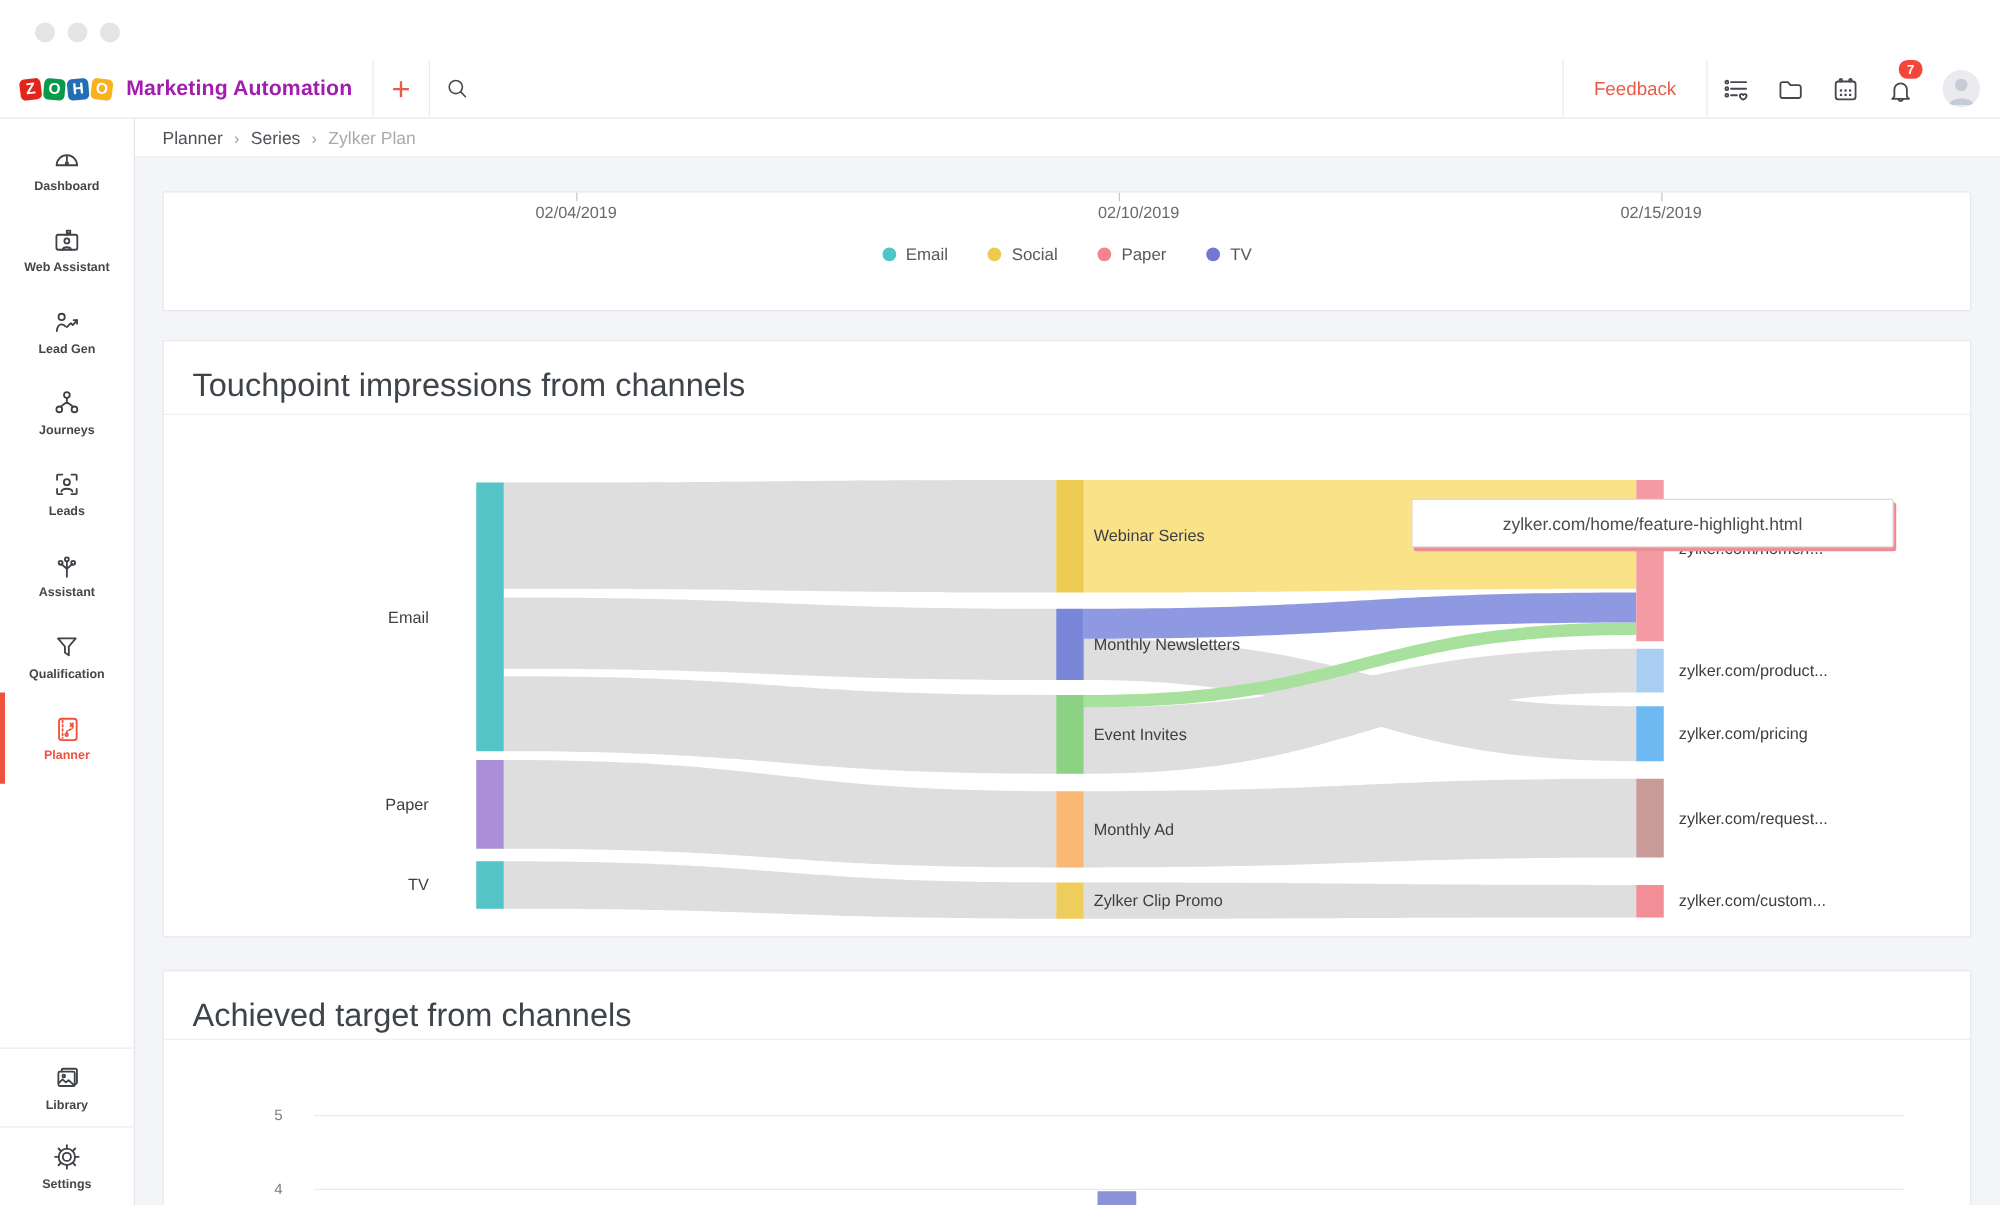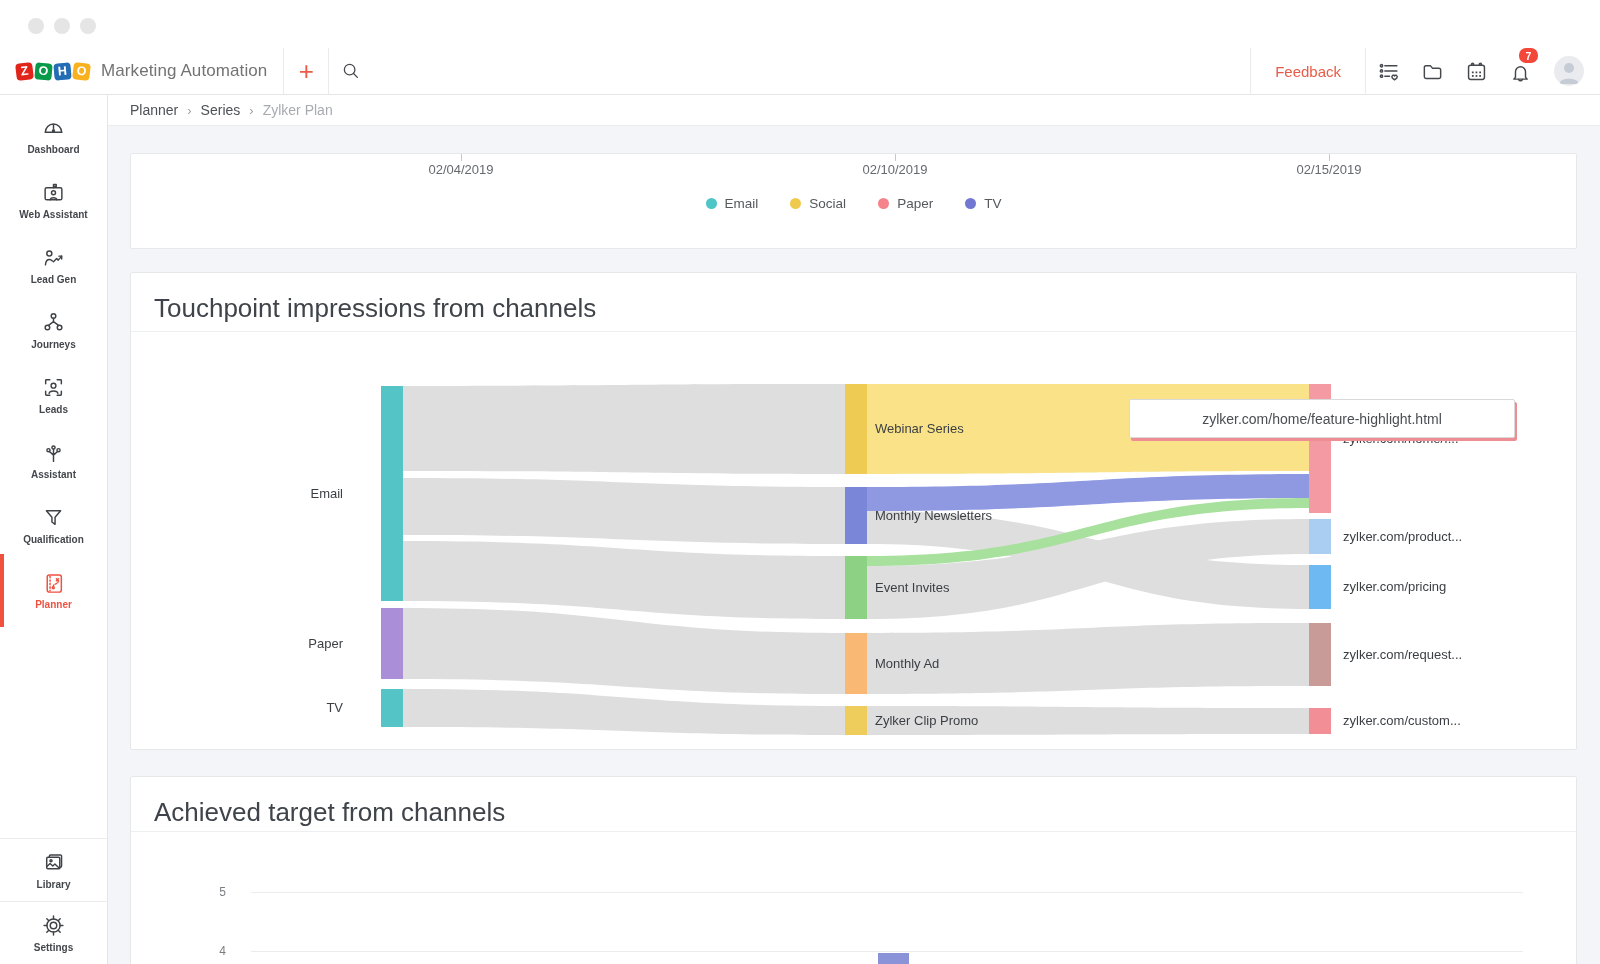--- a/index.html
+++ b/index.html
@@ -13,21 +13,21 @@
   .win-dot{width:16px;height:16px;border-radius:50%;background:#e5e5e5;}
 
   .topbar{height:46px;background:#fff;border-bottom:1px solid #e4e5e7;display:flex;align-items:center;}
   .logo{display:flex;align-items:center;margin-left:16px;gap:2px;}
   .logo-tile{width:17px;height:17px;border-radius:4px;color:#fff;font-weight:bold;font-size:12.5px;
     line-height:17px;text-align:center;display:inline-block;}
   .logo-tile:nth-child(1){transform:rotate(-7deg);}
   .logo-tile:nth-child(2){transform:rotate(5deg);}
   .logo-tile:nth-child(3){transform:rotate(-5deg);}
   .logo-tile:nth-child(4){transform:rotate(7deg);}
-  .app-name{margin-left:11px;font-size:17px;font-weight:400;color:#737373;letter-spacing:.1px;}
+  .app-name{margin-left:11px;font-size:17px;font-weight:700;color:#a21caf;letter-spacing:.1px;}
   .vdiv{width:1px;height:46px;background:#ebebed;}
   .plus-btn{width:44px;text-align:center;font-size:26px;font-weight:300;color:#e95b49;cursor:pointer;line-height:44px;}
   .icon-btn{width:44px;height:44px;display:flex;align-items:center;justify-content:center;cursor:pointer;}
   .icon-btn svg{stroke:#45494e;fill:none;stroke-width:1.4;stroke-linecap:round;stroke-linejoin:round;}
   .top-right{margin-left:auto;display:flex;align-items:center;padding-right:16px;}
   .feedback{color:#e95b49;font-size:15px;margin:0 24px;cursor:pointer;}
   .bell-wrap{position:relative;}
   .badge{position:absolute;top:-3px;right:2px;min-width:15px;height:15px;padding:0 2px;border-radius:9px;
     background:#f4473b;border:2px solid #fff;color:#fff;font-size:10.5px;font-weight:bold;
     display:flex;align-items:center;justify-content:center;}
@@ -268,21 +268,21 @@
       <span class="crumb">Series</span>
       <span class="crumb-sep">›</span>
       <span class="crumb-current">Zylker Plan</span>
     </div>
 
     <section class="card card-axis">
       <span class="axis-tick" style="left:330px;"></span>
       <span class="axis-tick" style="left:764px;"></span>
       <span class="axis-tick" style="left:1198px;"></span>
       <span class="axis-date" style="left:330px;">02/04/2019</span>
-      <span class="axis-date" style="left:764px;">02/10/2019</span>
+      <span class="axis-date" style="left:780px;">02/10/2019</span>
       <span class="axis-date" style="left:1198px;">02/15/2019</span>
       <div class="legend-row">
         <span class="legend-item">
           <span class="legend-dot" style="background: rgb(78, 197, 198);"></span>
           <span>Email</span>
         </span>
         <span class="legend-item">
           <span class="legend-dot" style="background: rgb(240, 201, 79);"></span>
           <span>Social</span>
         </span>

